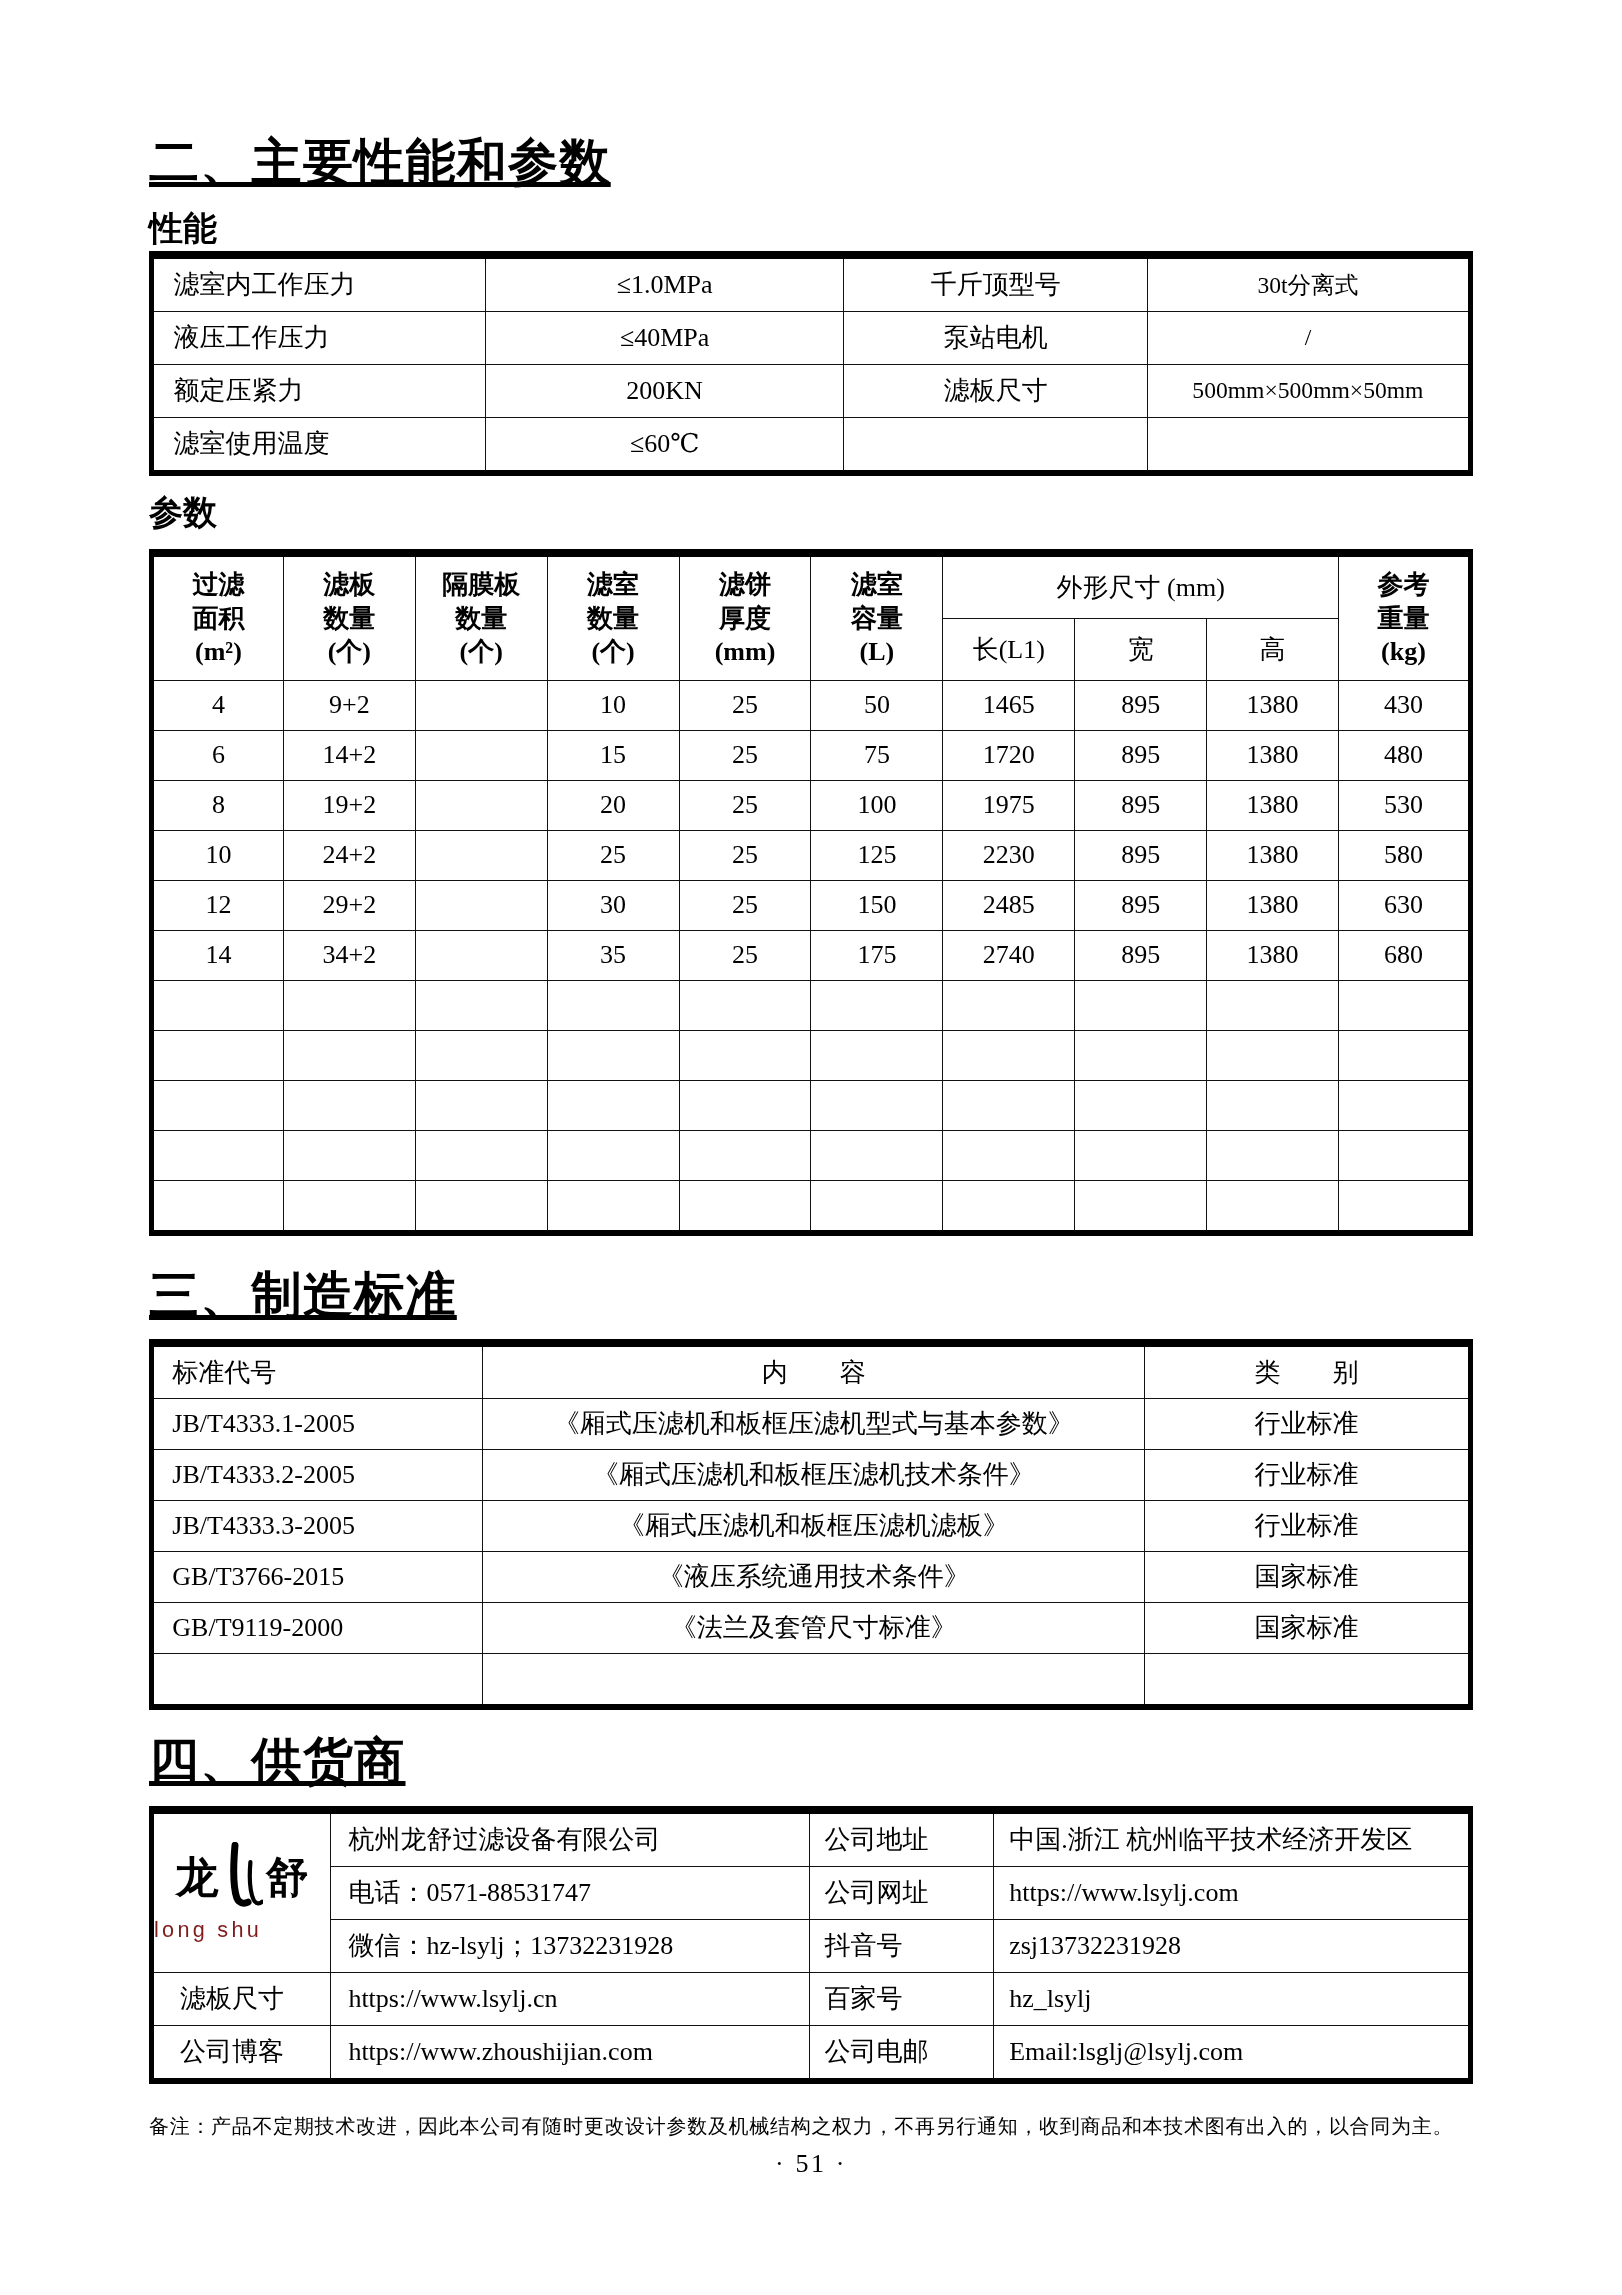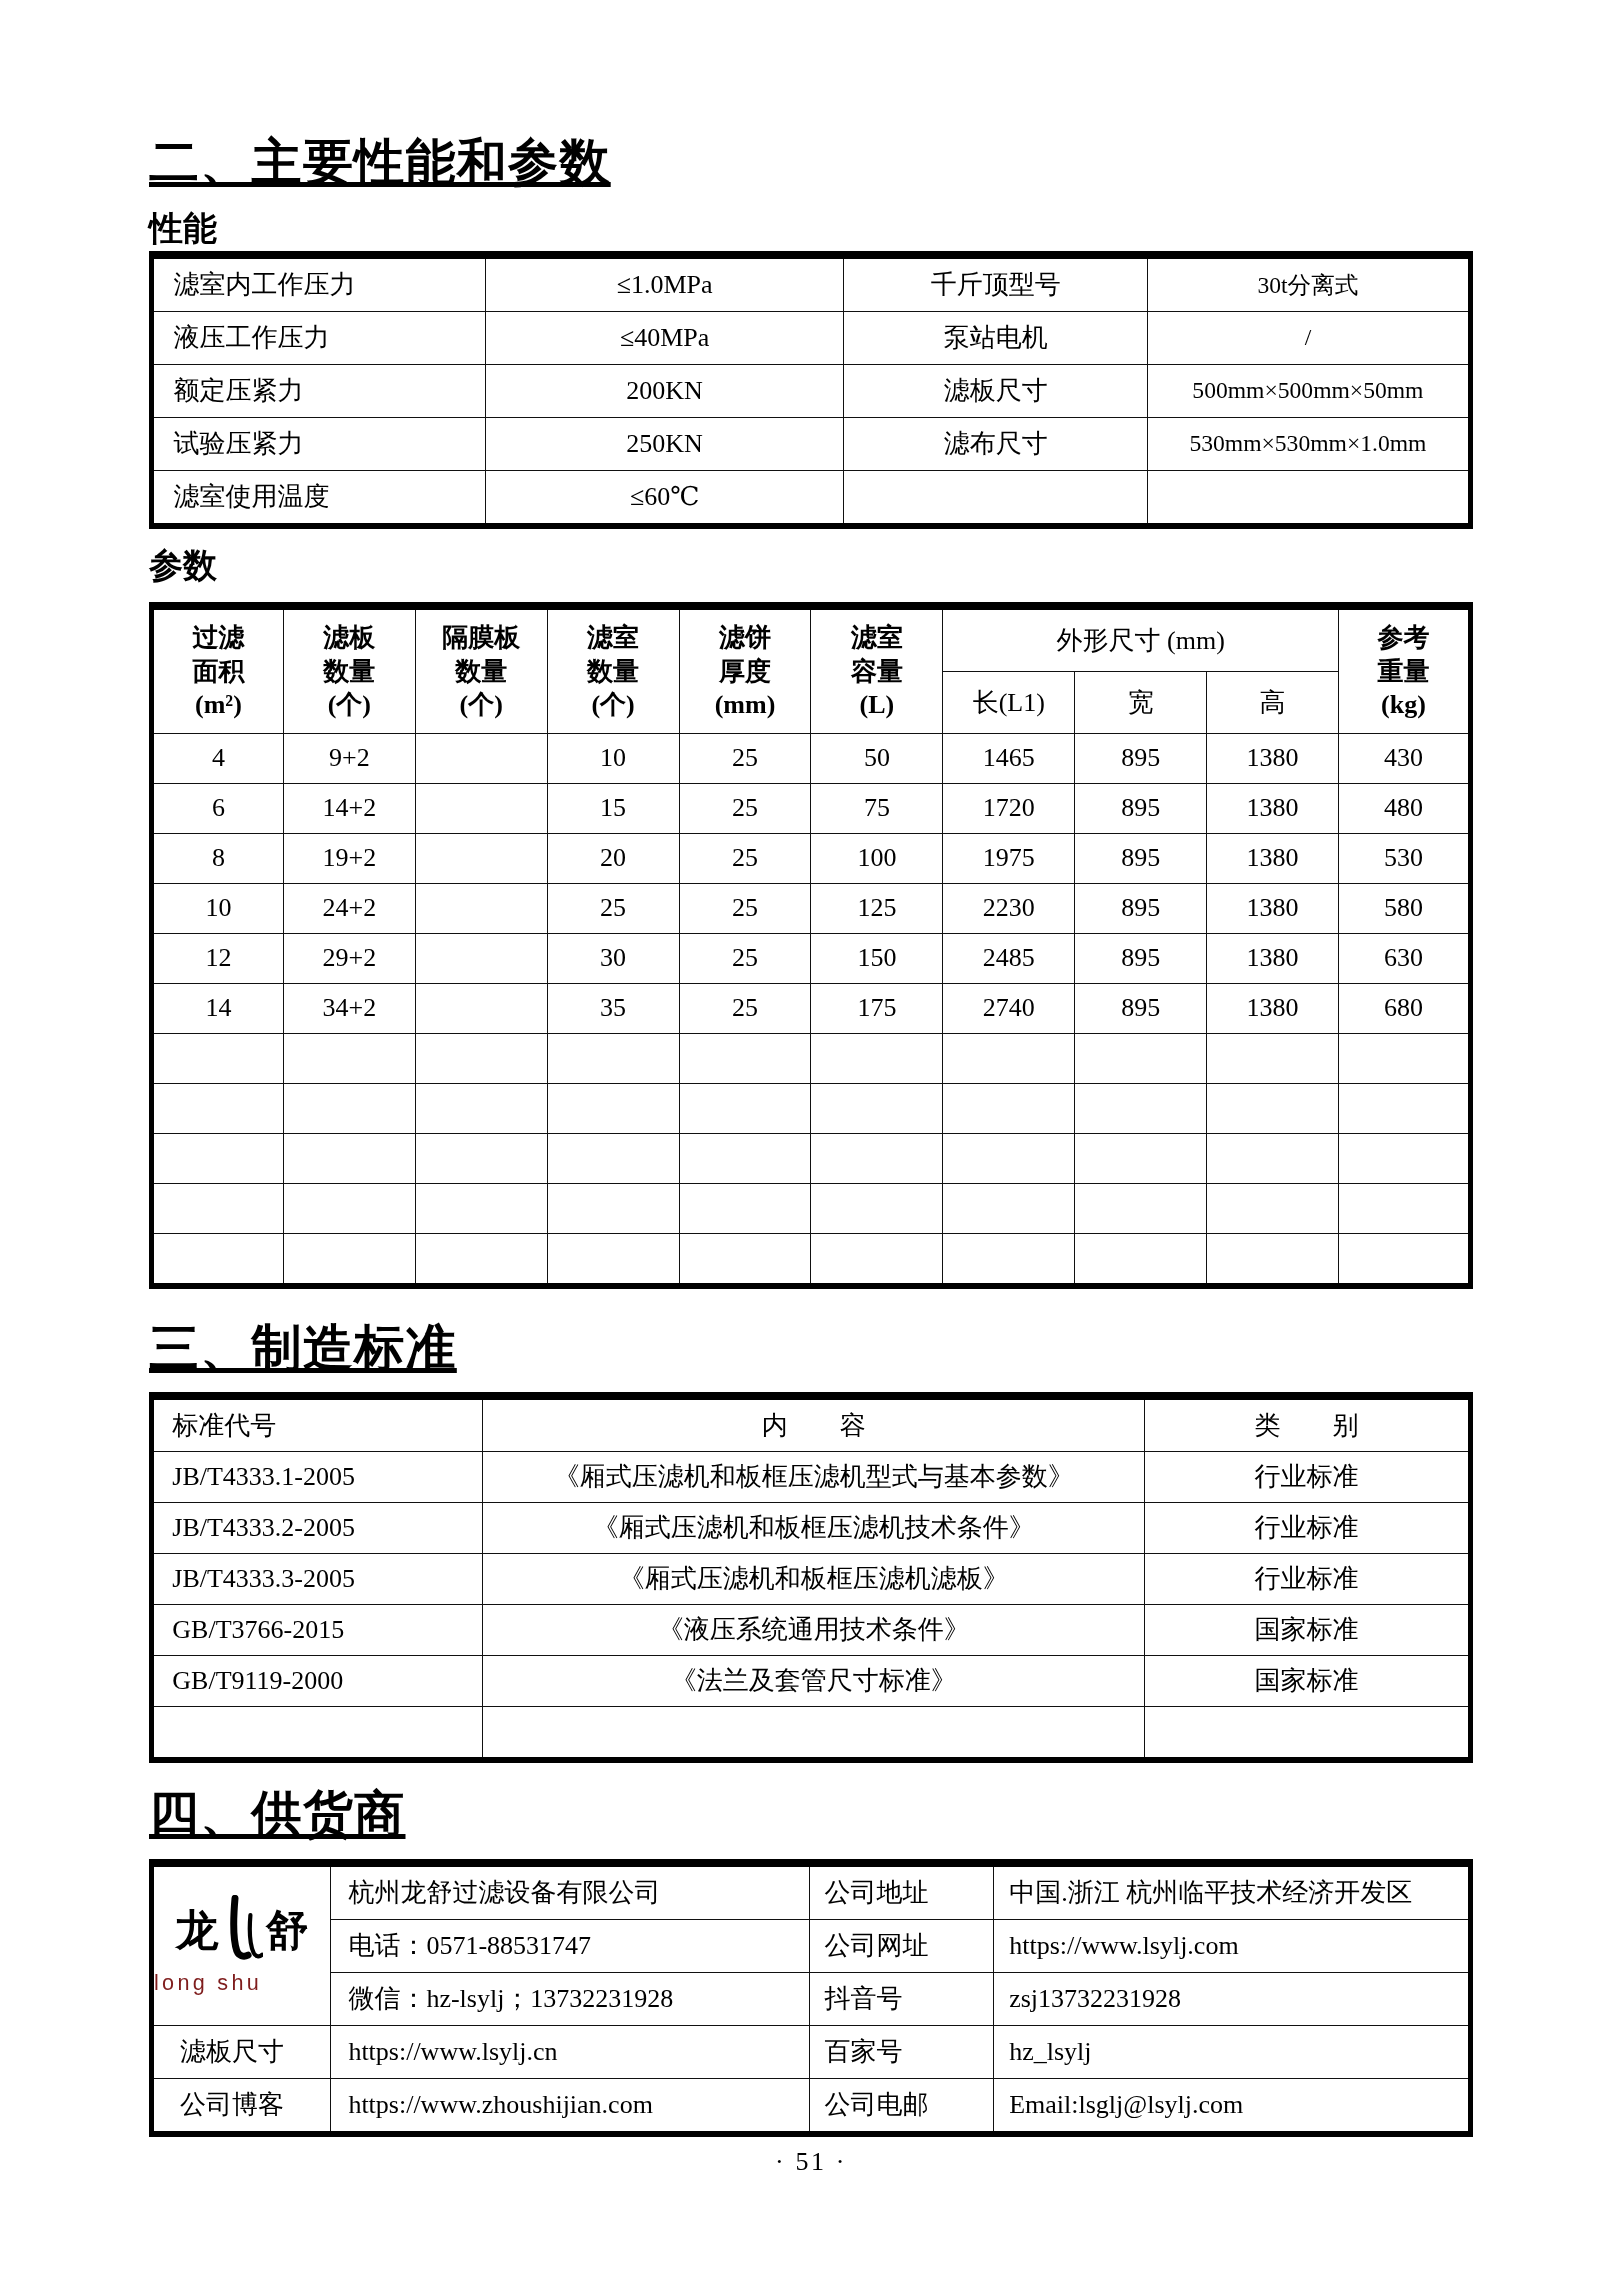--- a/index.html
+++ b/index.html
@@ -116,26 +116,20 @@
           <td>液压工作压力</td>
           <td>≤40MPa</td>
           <td>泵站电机</td>
           <td class="dim-val">/</td>
         </tr>
         <tr>
           <td>额定压紧力</td>
           <td>200KN</td>
           <td>滤板尺寸</td>
           <td class="dim-val">500mm×500mm×50mm</td>
-        </tr>
-        <tr>
-          <td>试验压紧力</td>
-          <td>250KN</td>
-          <td>滤布尺寸</td>
-          <td class="dim-val">530mm×530mm×1.0mm</td>
         </tr>
         <tr>
           <td>滤室使用温度</td>
           <td>≤60℃</td>
           <td></td>
           <td></td>
         </tr>
       </tbody>
   </table>
 
@@ -428,16 +422,17 @@
       </tr>
       <tr>
         <td class="sup-c1">公司博客</td>
         <td class="sup-main">https://www.zhoushijian.com</td>
         <td class="sup-label">公司电邮</td>
         <td class="sup-value">Email:lsglj@lsylj.com</td>
       </tr>
     </tbody>
   </table>
 
+  <p class="note">备注：产品不定期技术改进，因此本公司有随时更改设计参数及机械结构之权力，不再另行通知，收到商品和本技术图有出入的，以合同为主。</p>
   <p class="pageno">· 51 ·</p>
 
 </div>
 
 
 </body></html>

